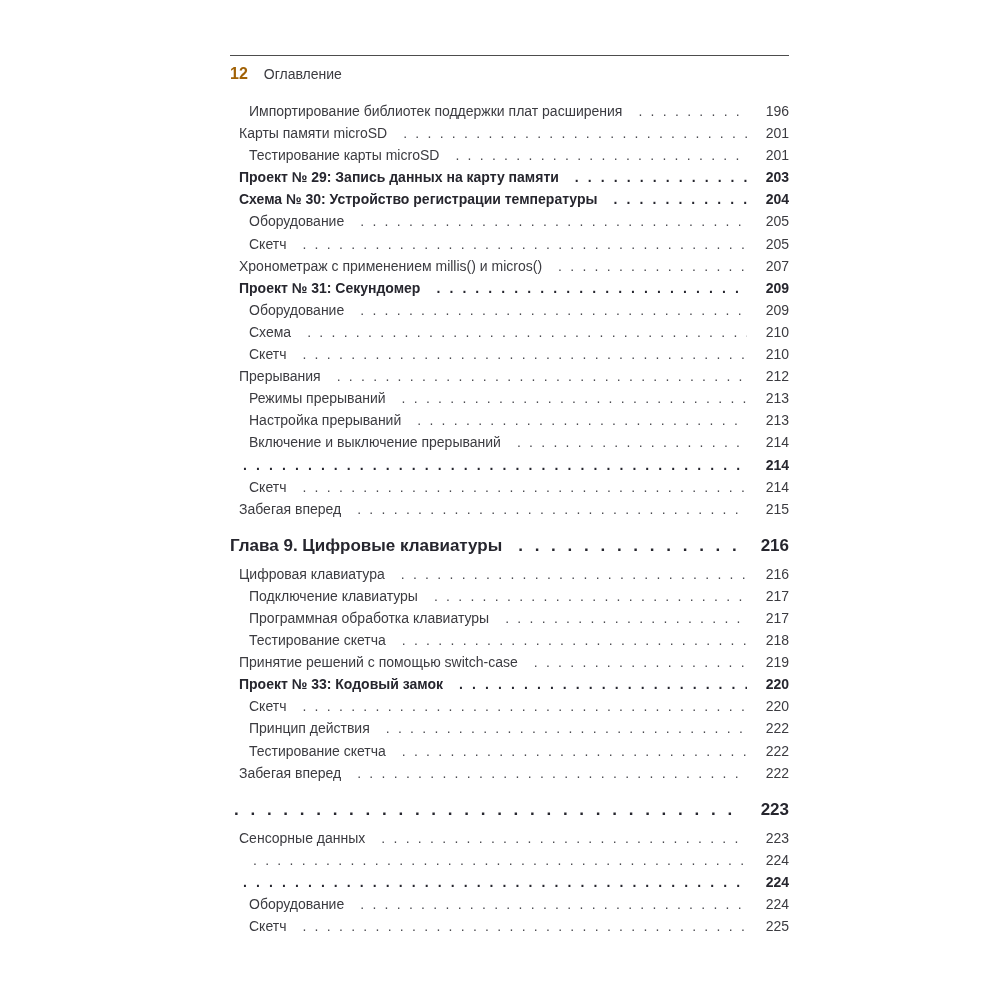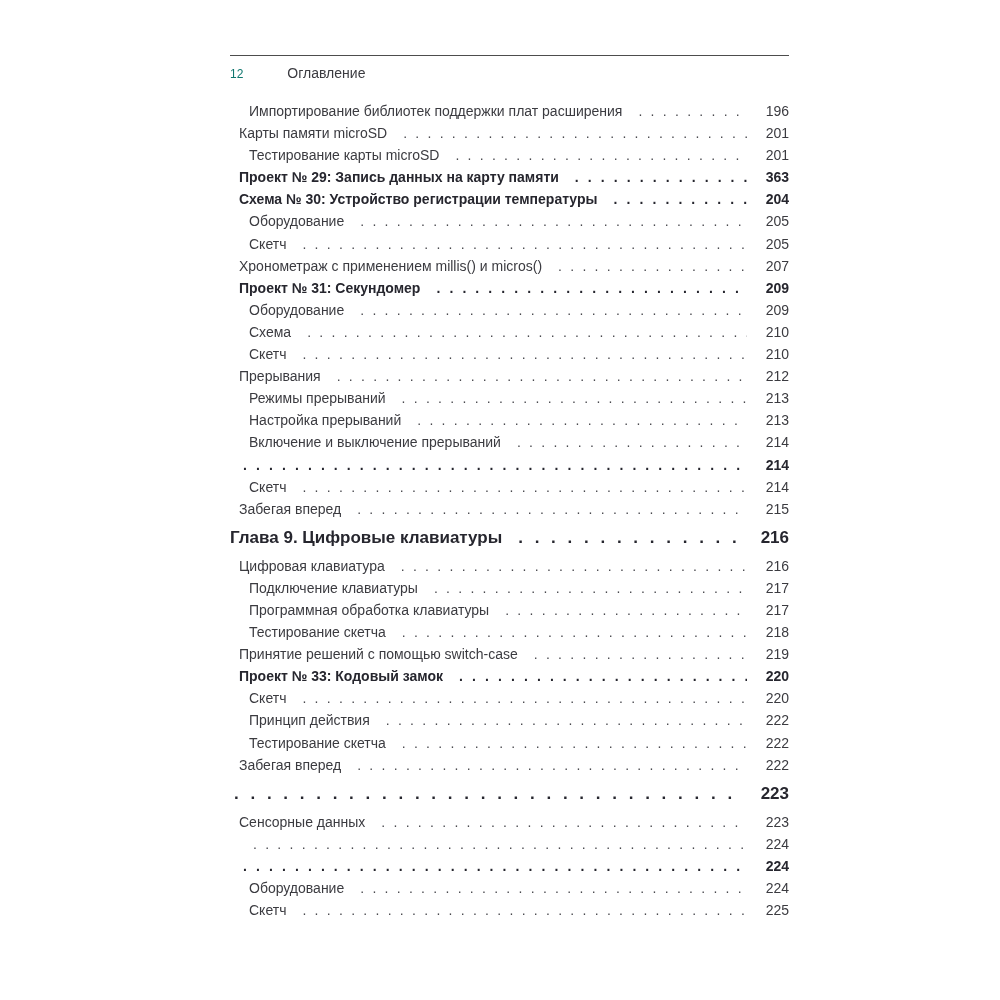--- a/index.html
+++ b/index.html
@@ -16,26 +16,26 @@
     position: absolute;
     left: 230px;
     top: 55px;
     width: 559px;
     border-top: 1.5px solid #4d4d4d;
     padding-top: 9px;
     display: flex;
     align-items: baseline;
   }
   .running-head .pagenum {
-    font-weight: normal;
-    font-size: 12px;
-    color: #0f766e;
+    font-weight: bold;
+    font-size: 16px;
+    color: #a16207;
   }
   .running-head .headtitle {
-    margin-left: 44px;
+    margin-left: 16px;
     font-size: 14px;
     color: #3b3b40;
   }
   .toc {
     position: absolute;
     left: 230px;
     top: 100px;
     width: 559px;
   }
   .row {
@@ -59,21 +59,21 @@
   .row.l1 { padding-left: 9px; }
   .row.l2 { padding-left: 19px; }
   .row.bold { font-weight: bold; color: #26262e; }
   .row.bold .leader { color: #26262e; letter-spacing: 2.6px; }
   .row.chapter {
     padding-left: 0;
     font-weight: bold;
     font-size: 17px;
     color: #26262e;
     line-height: 27px;
-    margin-top: 4px;
+    margin-top: 12px;
     margin-bottom: 4px;
   }
   .row.chapter .leader { color: #26262e; letter-spacing: 3.5px; }
 </style>
 </head>
 <body>
 
 <div class="page">
   <div class="running-head">
     <span class="pagenum">12</span>
@@ -91,21 +91,21 @@
         <span class="pg">201</span>
       </div>
       <div class="row l2">
         <span class="label">Тестирование карты microSD</span>
         <span class="leader">. . . . . . . . . . . . . . . . . . . . . . . . . . . . . . . . . . . . . . . . . . . . . . . . . . . . . . . . . . . . . . . . . . . . . . . . . . . . . . . . . . . . . . . . . . . . . . . . . . . . . . . . . . . . . . . . . . . . . . . . </span>
         <span class="pg">201</span>
       </div>
       <div class="row l1 bold">
         <span class="label">Проект № 29: Запись данных на карту памяти</span>
         <span class="leader">. . . . . . . . . . . . . . . . . . . . . . . . . . . . . . . . . . . . . . . . . . . . . . . . . . . . . . . . . . . . . . . . . . . . . . . . . . . . . . . . . . . . . . . . . . . . . . . . . . . . . . . . . . . . . . . . . . . . . . . . </span>
-        <span class="pg">363</span>
+        <span class="pg">203</span>
       </div>
       <div class="row l1 bold">
         <span class="label">Схема № 30: Устройство регистрации температуры</span>
         <span class="leader">. . . . . . . . . . . . . . . . . . . . . . . . . . . . . . . . . . . . . . . . . . . . . . . . . . . . . . . . . . . . . . . . . . . . . . . . . . . . . . . . . . . . . . . . . . . . . . . . . . . . . . . . . . . . . . . . . . . . . . . . </span>
         <span class="pg">204</span>
       </div>
       <div class="row l2">
         <span class="label">Оборудование</span>
         <span class="leader">. . . . . . . . . . . . . . . . . . . . . . . . . . . . . . . . . . . . . . . . . . . . . . . . . . . . . . . . . . . . . . . . . . . . . . . . . . . . . . . . . . . . . . . . . . . . . . . . . . . . . . . . . . . . . . . . . . . . . . . . </span>
         <span class="pg">205</span>

